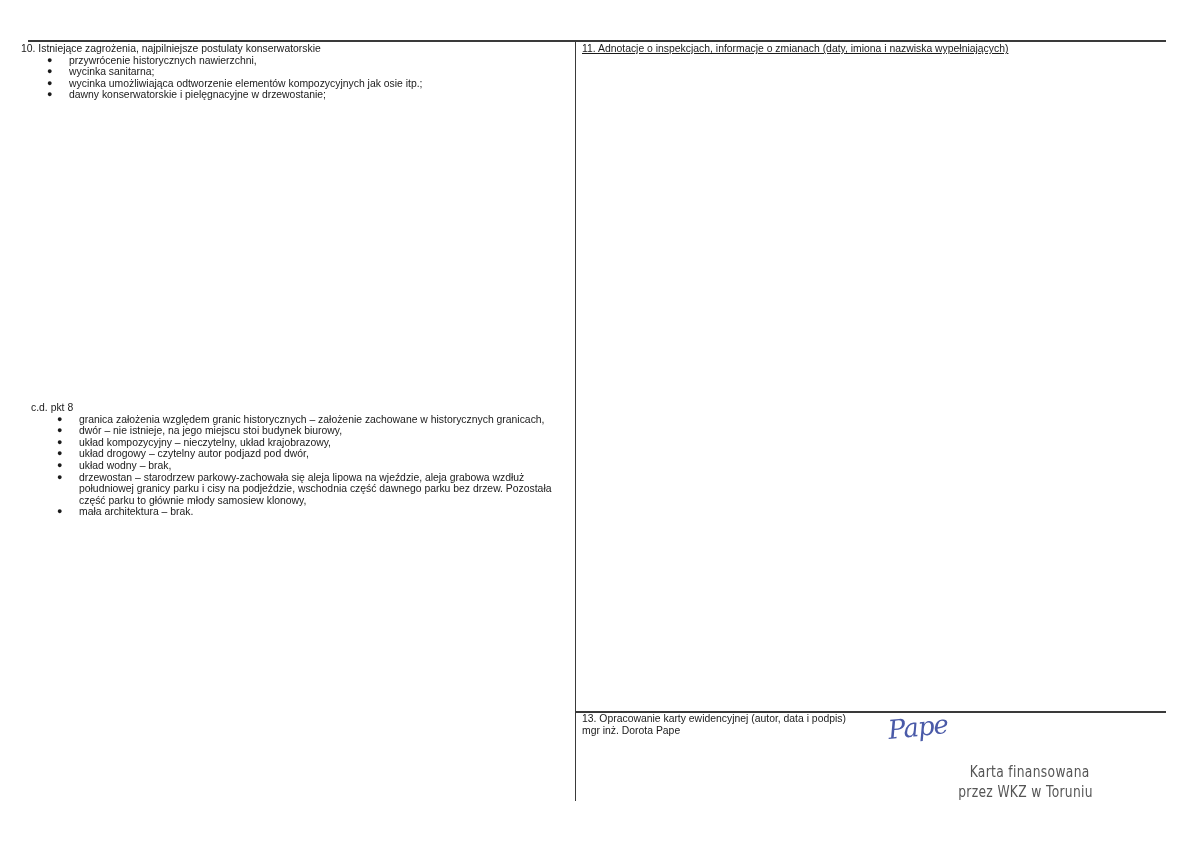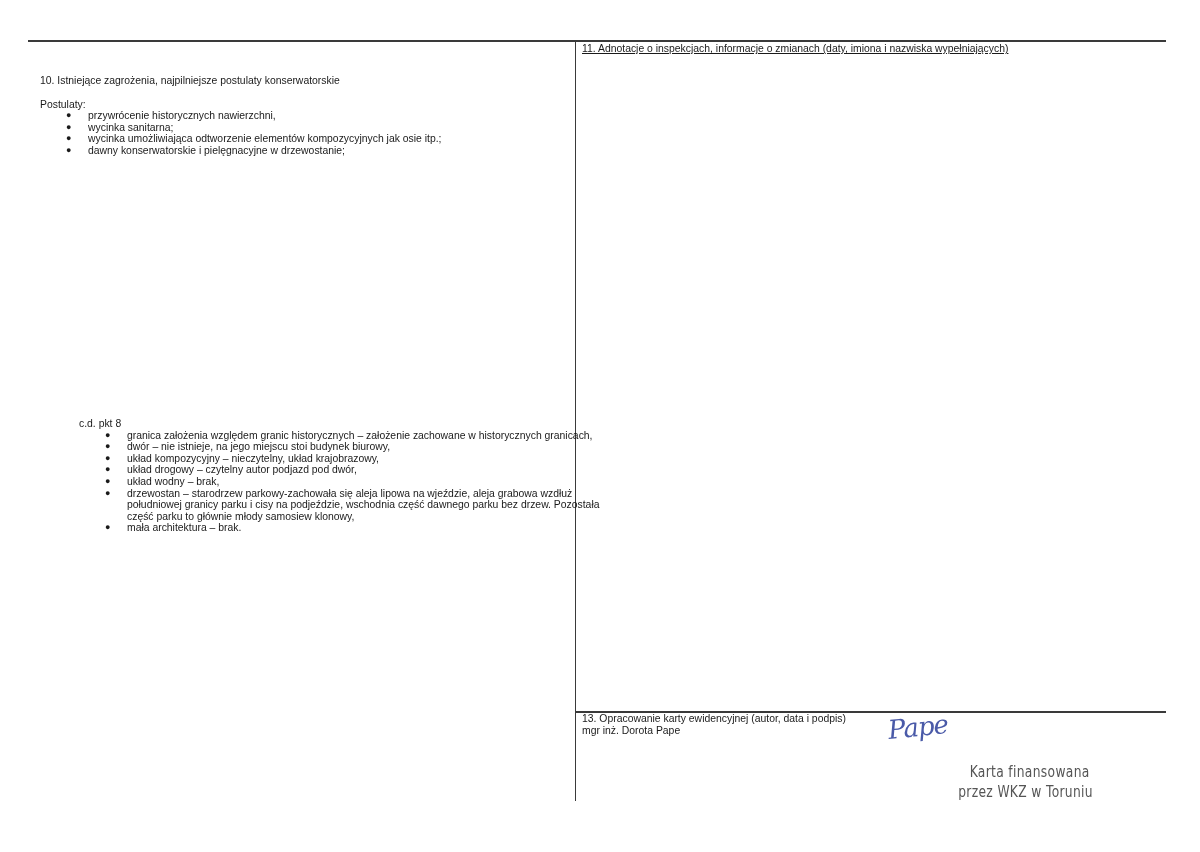--- a/index.html
+++ b/index.html
@@ -72,33 +72,32 @@
       white-space: nowrap;
     }
   </style>
 </head>
 <body>
 
 <div class="hline" style="left:28px; top:40px; width:1138px;"></div>
 <div class="vline" style="left:575px; top:40px; height:761px;"></div>
 <div class="hline" style="left:575px; top:711px; width:591px;"></div>
 
-<div class="block" style="left:40px; top:43px; width:540px;margin-top:32px;">
+<div class="block" style="left:21px; top:43px; width:540px;">
   <div class="section-title">10. Istniejące zagrożenia, najpilniejsze postulaty konserwatorskie</div>
 
-  <p class="para" style="margin-top:12px;">Postulaty:</p>
   <ul class="bullets">
     <li><span class="dot">●</span><span>przywrócenie historycznych nawierzchni,</span></li>
     <li><span class="dot">●</span><span>wycinka sanitarna;</span></li>
     <li><span class="dot">●</span><span>wycinka umożliwiająca odtworzenie elementów kompozycyjnych jak osie itp.;</span></li>
     <li><span class="dot">●</span><span>dawny konserwatorskie i pielęgnacyjne w drzewostanie;</span></li>
   </ul>
 </div>
 
-<div class="block" style="left:31px; top:418px; width:530px;margin-left:48px;">
+<div class="block" style="left:31px; top:402px; width:530px;">
   <p class="para">c.d. pkt 8</p>
   <ul class="bullets">
     <li><span class="dot">●</span><span>granica założenia względem granic historycznych – założenie zachowane w historycznych granicach,</span></li>
     <li><span class="dot">●</span><span>dwór – nie istnieje, na jego miejscu stoi budynek biurowy,</span></li>
     <li><span class="dot">●</span><span>układ kompozycyjny – nieczytelny, układ krajobrazowy,</span></li>
     <li><span class="dot">●</span><span>układ drogowy – czytelny autor podjazd pod dwór,</span></li>
     <li><span class="dot">●</span><span>układ wodny – brak,</span></li>
     <li><span class="dot">●</span><span>drzewostan – starodrzew parkowy-zachowała się aleja lipowa na wjeździe, aleja grabowa wzdłuż południowej granicy parku i cisy na podjeździe, wschodnia część dawnego parku bez drzew. Pozostała część parku to głównie młody samosiew klonowy,</span></li>
     <li><span class="dot">●</span><span>mała architektura – brak.</span></li>
   </ul>

